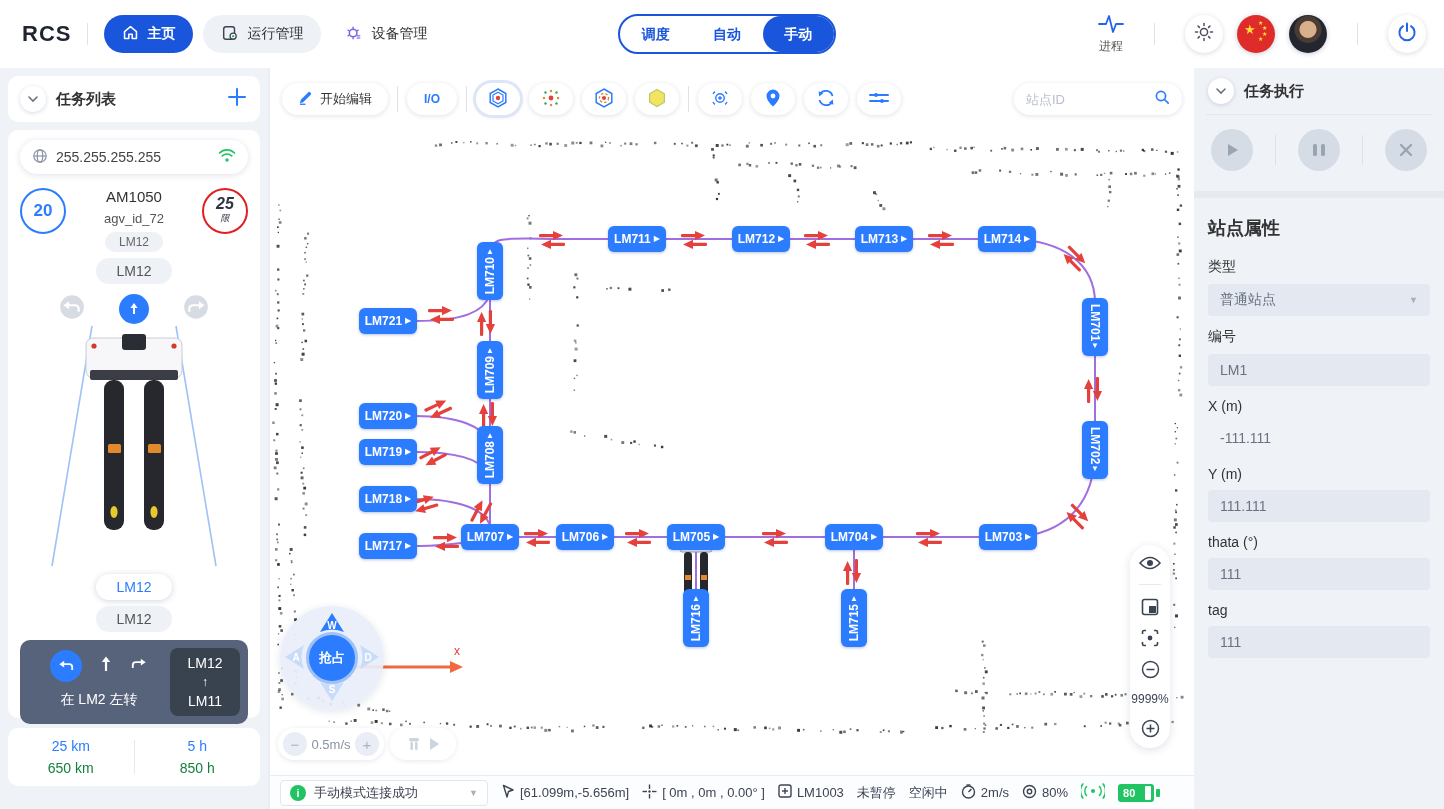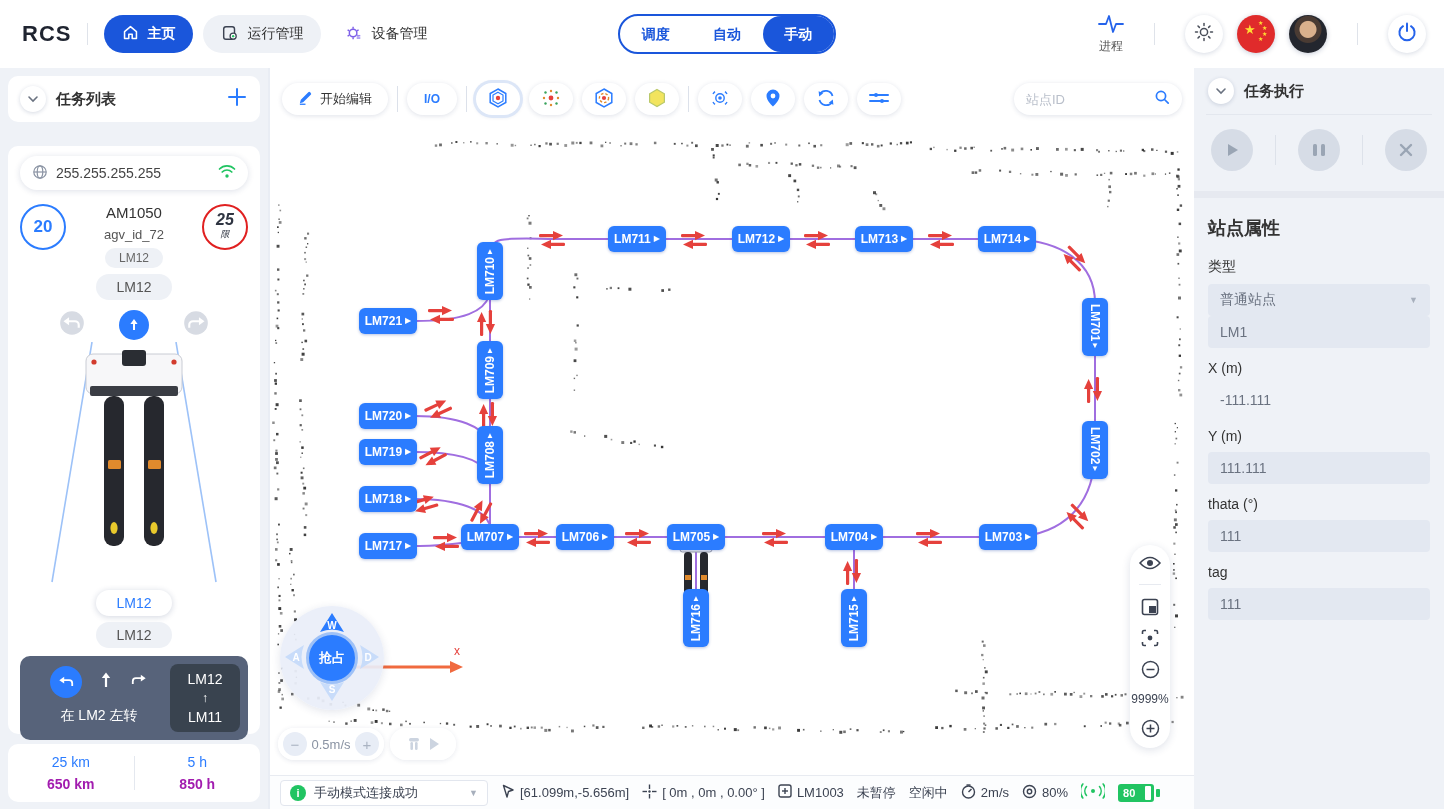--- a/index.html
+++ b/index.html
@@ -31,21 +31,21 @@
 
   
   .lpanel { position:absolute; top:68px; left:0; width:268px; height:741px; background:#eff2f7; padding:8px; }
   .rpanel { position:absolute; top:68px; right:0; width:250px; height:741px; background:#eff2f7; padding:0 14px; }
   .card { background:#fff; border-radius:10px; }
   .phead { height:46px; display:flex; align-items:center; padding:0 12px; gap:10px; }
   .chev { width:26px; height:26px; border-radius:50%; background:#fff;
     box-shadow:0 1px 4px rgba(30,50,100,.18); display:flex; align-items:center; justify-content:center; cursor:pointer; }
   .ptitle { font-size:15px; font-weight:bold; color:#333; flex:1; }
 
-  .robot-card { margin-top:24px; height:588px; position:relative; padding:10px 12px; }
+  .robot-card { margin-top:8px; height:588px; position:relative; padding:10px 12px; }
   .ip-row { height:34px; border-radius:17px; background:#fff; box-shadow:0 1px 6px rgba(30,50,100,.15);
     display:flex; align-items:center; gap:8px; padding:0 12px; font-size:14px; color:#444; }
   .ip-row .sp { flex:1; }
   .spd-row { display:flex; align-items:flex-start; justify-content:space-between; margin-top:14px; }
   .spd-c { width:46px; height:46px; border-radius:50%; background:#fff; display:flex; flex-direction:column;
     align-items:center; justify-content:center; font-size:17px; font-weight:bold; }
   .spd-c.blue { border:2px solid #2b7cff; color:#2b7cff; }
   .spd-c.red { border:2px solid #e02020; color:#2f3542; font-size:16px; line-height:15px;font-style:italic; }
   .spd-c.red small{ font-size:9px; color:#2f3542; font-weight:normal; }
   .agv-meta { text-align:center; }
@@ -66,21 +66,21 @@
   .npl { flex:1; display:flex; flex-direction:column; align-items:center; }
   .npl .icons { display:flex; gap:16px; align-items:center; margin-top:2px; }
   .npl .txt { color:#fff; font-size:14px; margin-top:9px; }
   .npr { width:70px; background:#39434f; border-radius:8px; color:#fff; font-size:14px;
     display:flex; flex-direction:column; align-items:center; justify-content:center; line-height:19px; }
   .turn-blue { width:32px; height:32px; border-radius:50%; background:#2b7cff;
     display:flex; align-items:center; justify-content:center; }
   .stats { margin-top:10px; height:58px; display:flex; align-items:center; }
   .stat { flex:1; text-align:center; font-size:14px; }
   .stat .v { color:#2b7cff; }
-  .stat .t { color:#a21caf; margin-top:6px;font-weight:bold; }
+  .stat .t { color:#15803d; margin-top:6px; }
   .stats .sdiv { width:1px; height:34px; background:#e4e8ef; }
 
   
   .center { position:absolute; top:68px; left:270px; width:924px; height:741px; background:#fff; overflow:hidden; }
   .mapsvg { position:absolute; top:0; left:0; }
   .toolbar { position:absolute; top:15px; left:12px; right:12px; display:flex; align-items:center; gap:9px; z-index:20; }
   .tbtn { height:32px; background:#fff; border-radius:16px; box-shadow:0 1px 5px rgba(30,50,100,.14);
     display:flex; align-items:center; justify-content:center; gap:7px; font-size:13px; color:#333; cursor:pointer; }
   .tbtn.txt { padding:0 16px; }
   .tbtn.io { width:50px; color:#2b7cff; font-weight:bold; font-size:12px; }
@@ -1456,20 +1456,21 @@
   <div class="sect">站点属性</div>
   <div id="fields">
       <div class="fld">
         <label>类型</label>
         <div class="fval sel">
           <span>普通站点</span>
           <span style="color:#a7afbc;font-size:9px;">▼</span>
         </div>
       </div>
       <div class="fld">
+        <label>编号</label>
         <div class="fval">
           <input value="LM1" style="">
         </div>
       </div>
       <div class="fld">
         <label>X (m)</label>
         <div class="fval plain">-111.111</div>
       </div>
       <div class="fld">
         <label>Y (m)</label>

